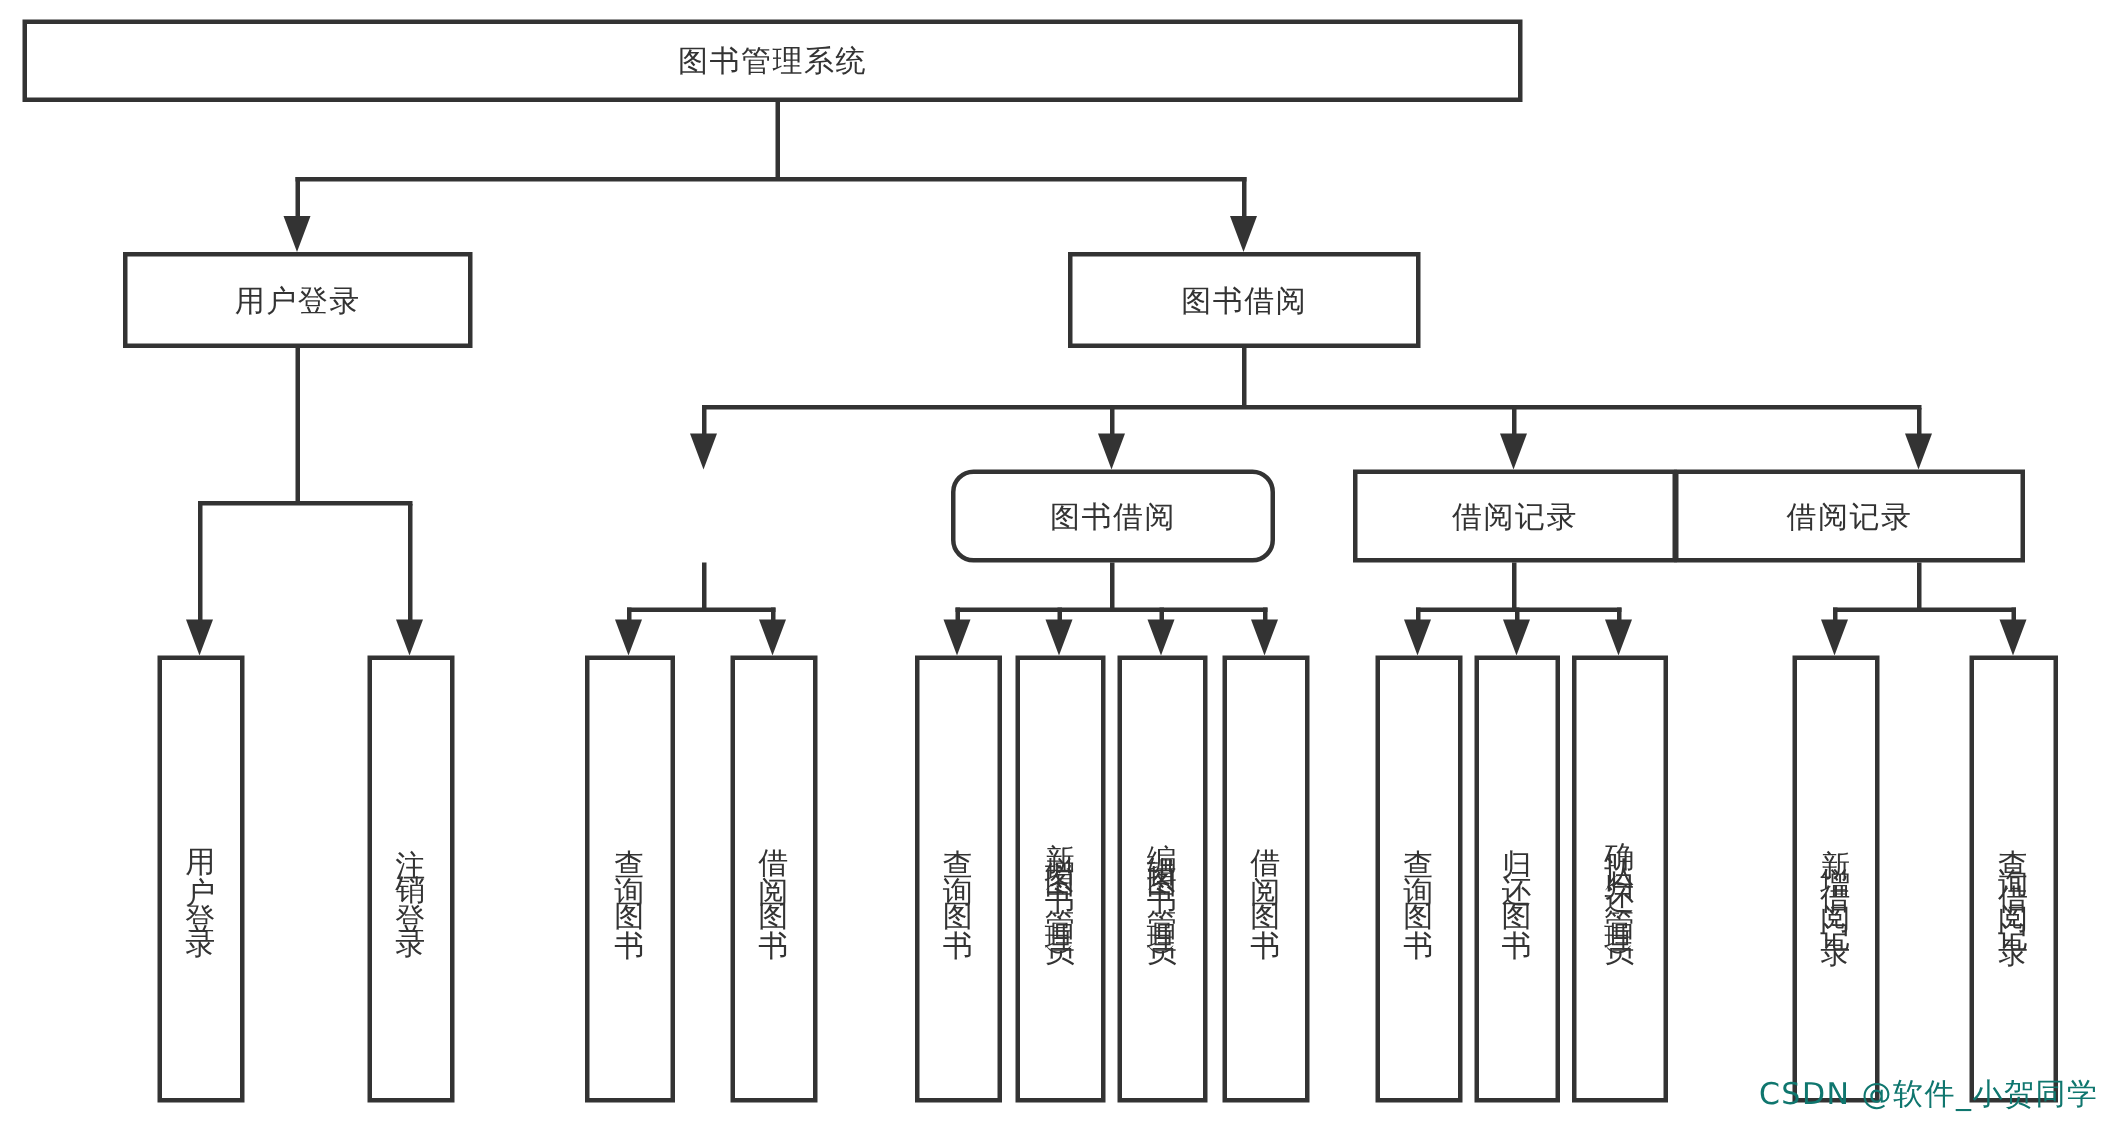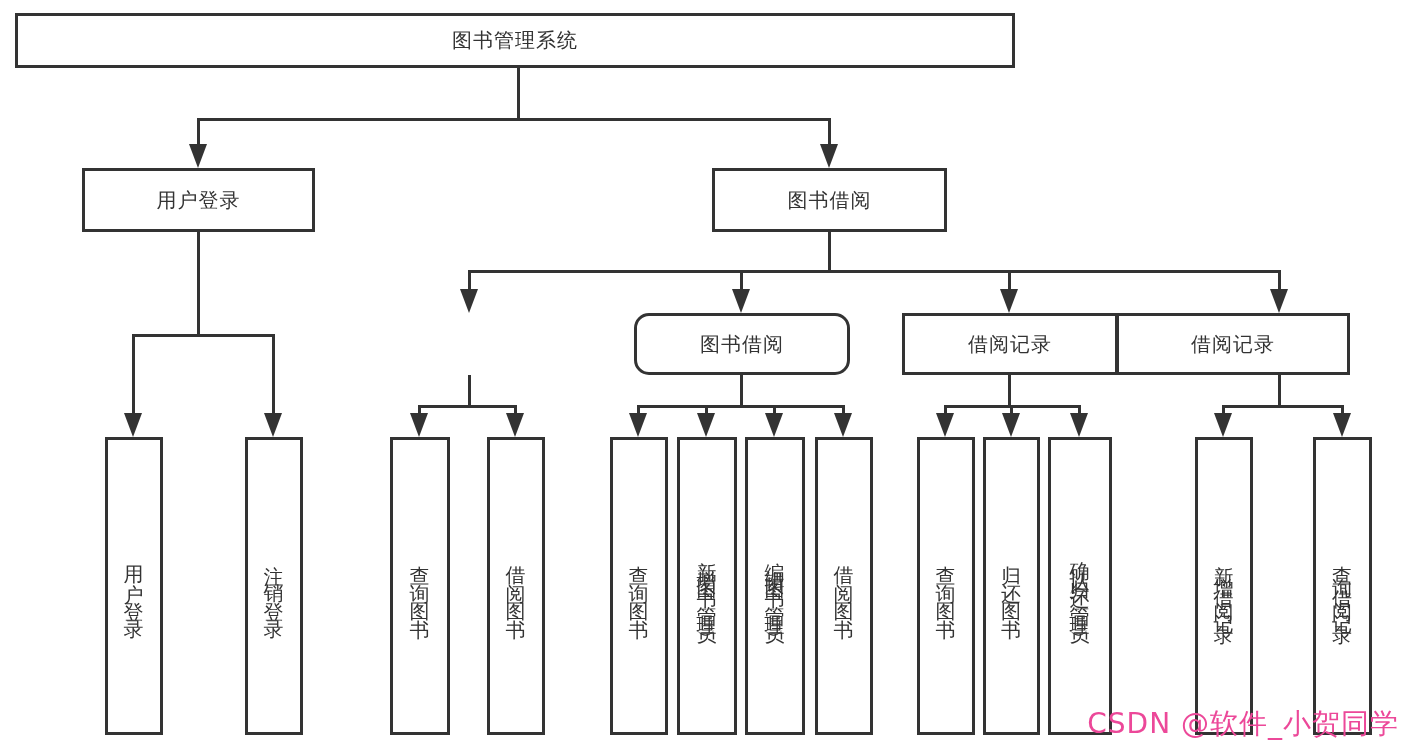--- a/index.html
+++ b/index.html
@@ -45,22 +45,22 @@
   .arrow{
     position:absolute;
     width:0;height:0;
     border-left:9px solid transparent;
     border-right:9px solid transparent;
     border-top:24px solid var(--line);
   }
   .watermark{
     position:absolute;
     right:6px;bottom:4px;
-    font-size:28px;
-    color:#ec4899;
+    font-size:20px;
+    color:#0f766e;
     letter-spacing:1px;
     white-space:nowrap;
     margin-top:31px;
   }
 </style>
 </head>
 <body>
 
 <div class="canvas">
 

